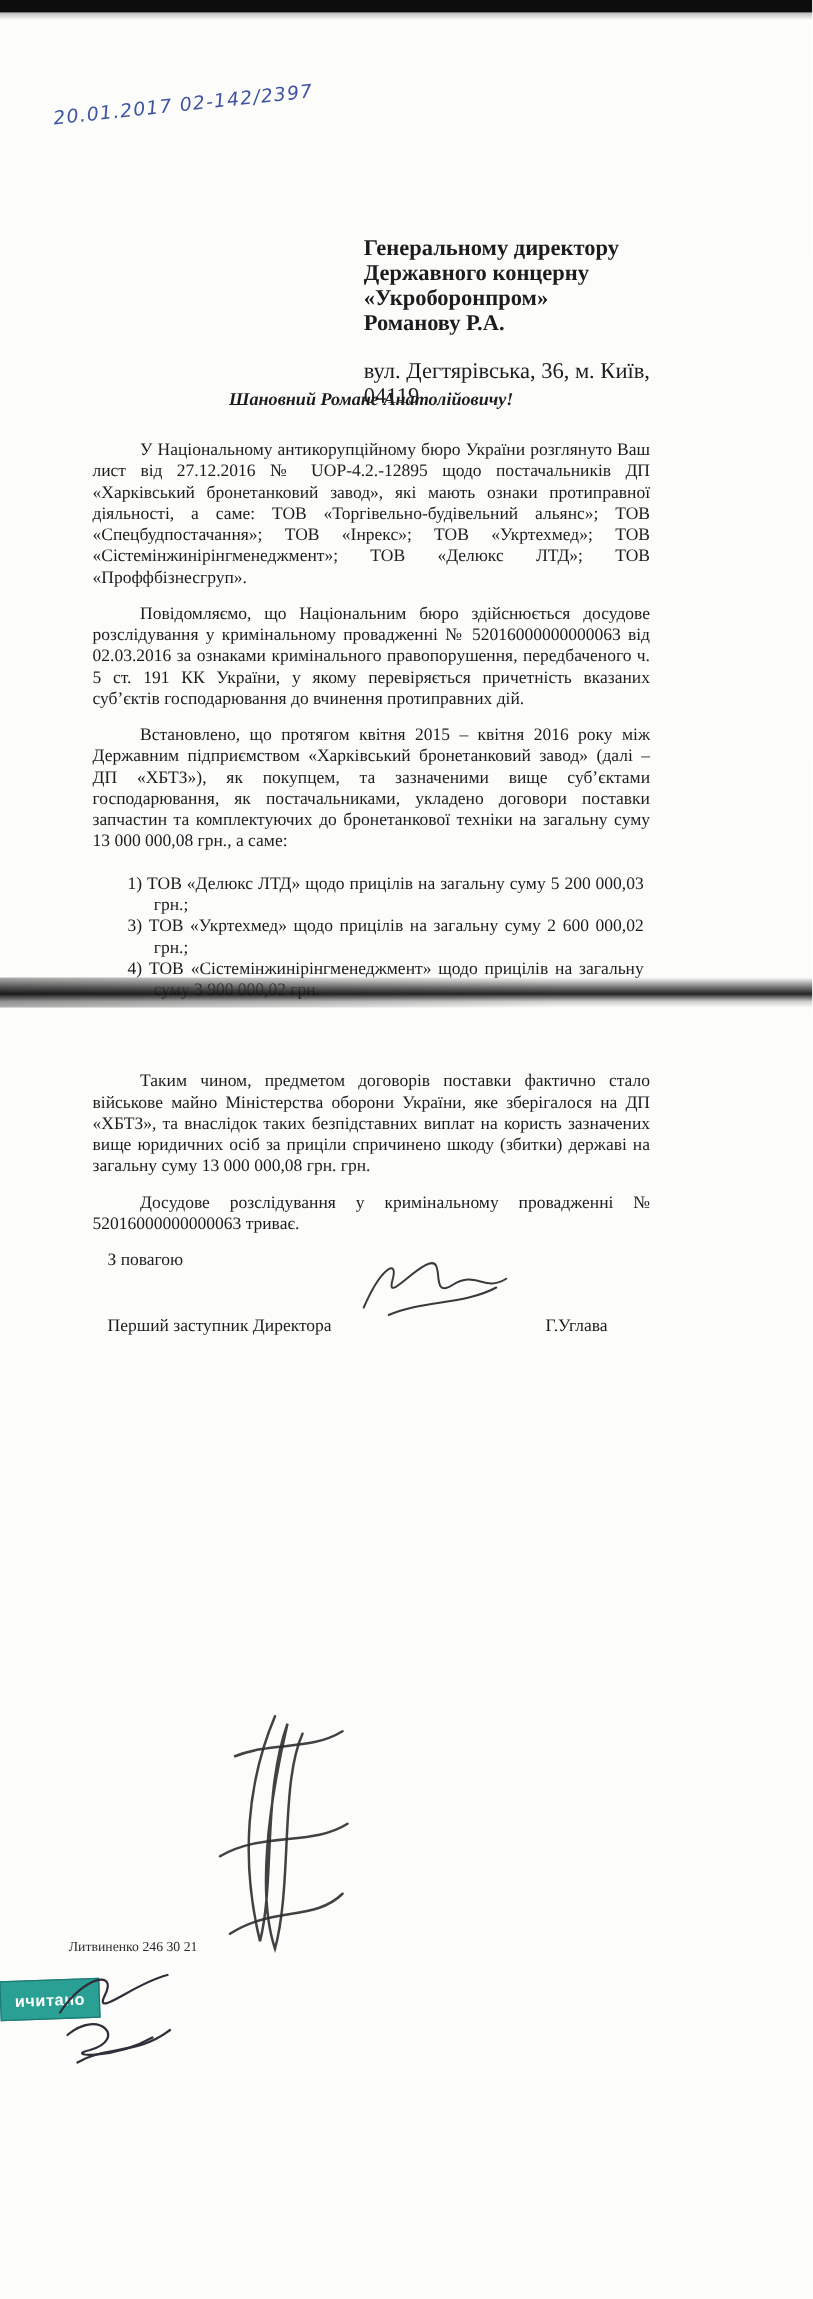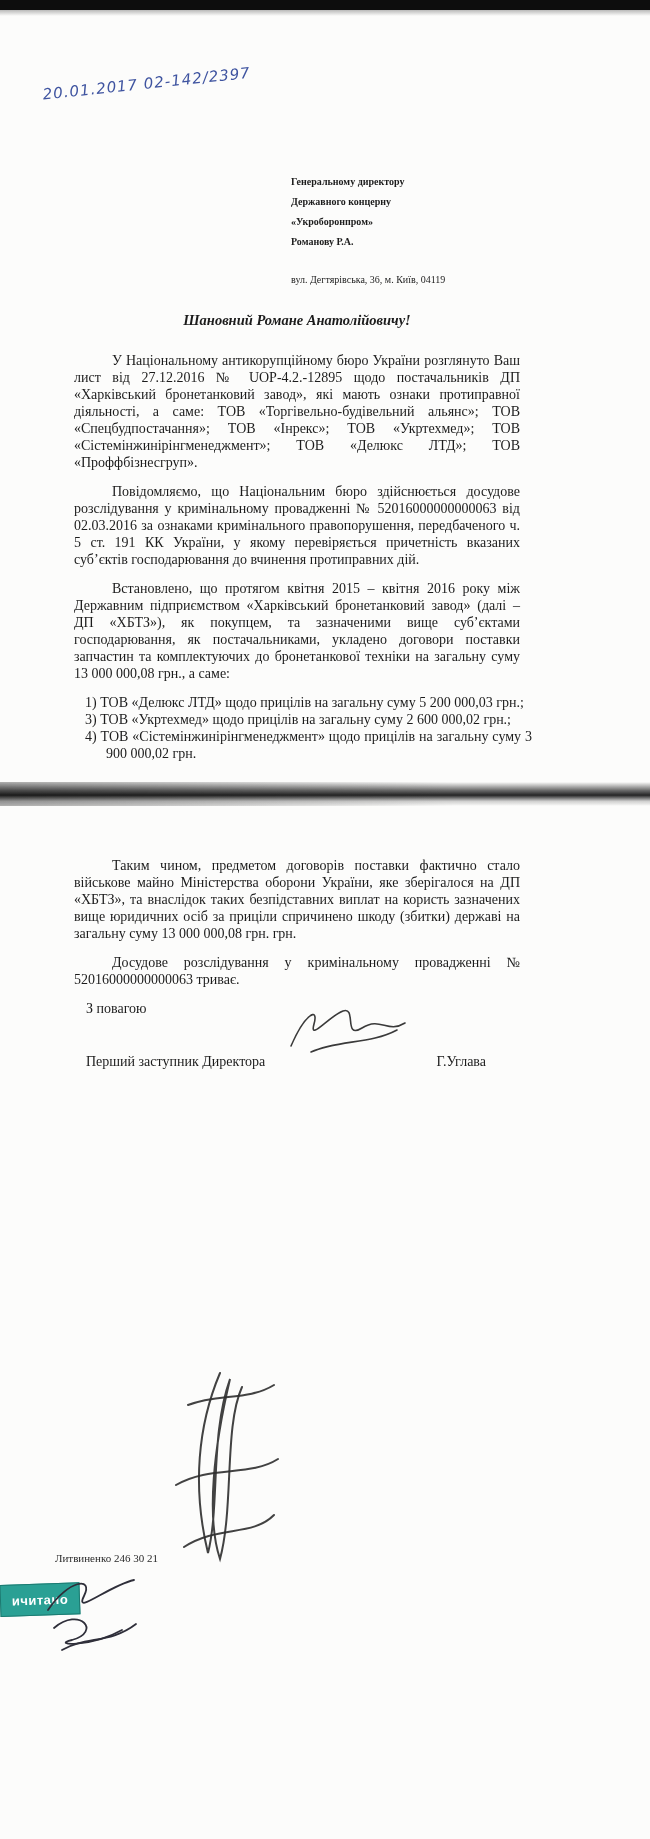--- a/index.html
+++ b/index.html
@@ -19,33 +19,33 @@
       linear-gradient(180deg,rgba(140,140,140,0) 0%,rgba(80,80,80,.85) 35%,rgba(25,25,25,.95) 55%,rgba(120,120,120,.35) 80%,rgba(255,255,255,0) 100%);
     filter:blur(.4px);}
   
   .handwriting{
     position:absolute;left:42px;top:72px;width:260px;
     font-family:"DejaVu Sans",sans-serif;font-style:italic;
     font-size:15px;letter-spacing:1px;color:#3f54a0;
     transform:rotate(-6deg);white-space:nowrap;
   }
   
-  .recipient{position:absolute;left:291px;top:172px;width:255px;
-    font-size:10px;line-height:20px;font-weight:bold;}
+  .recipient{position:absolute;left:291px;top:188px;width:255px;
+    font-size:18px;line-height:20px;font-weight:bold;}
   .recipient .address{margin-top:18px;font-weight:normal;}
   
   .salutation{position:absolute;left:62px;top:312px;width:470px;
     text-align:center;font-weight:bold;font-style:italic;font-size:14.5px;}
   
   .body{position:absolute;left:62px;width:470px;font-size:14px;line-height:17px;}
   .page1{top:340px;}
   .page2{top:845px;}
   .para{margin:12px;text-align:justify;text-indent:38px;}
   .para + .para{margin-top:1px;}
-  .list{margin:0;}
+  .list{margin:17px;}
   .list-item{padding-left:44px;text-indent:-21px;text-align:justify;}
   .closing{margin-top:8px;padding-left:24px;}
   .signer-row{margin-top:36px;display:flex;justify-content:space-between;
     padding-left:24px;padding-right:46px;}
   
   .sig1{position:absolute;left:283px;top:998px;}
   .sig2{position:absolute;left:148px;top:1365px;}
   .sig3{position:absolute;left:38px;top:1552px;}
   .sig1 path,.sig2 path,.sig3 path{fill:none;stroke-linecap:round;}
   .sig1 path{stroke:#3a3a3a;stroke-width:1.6;}

